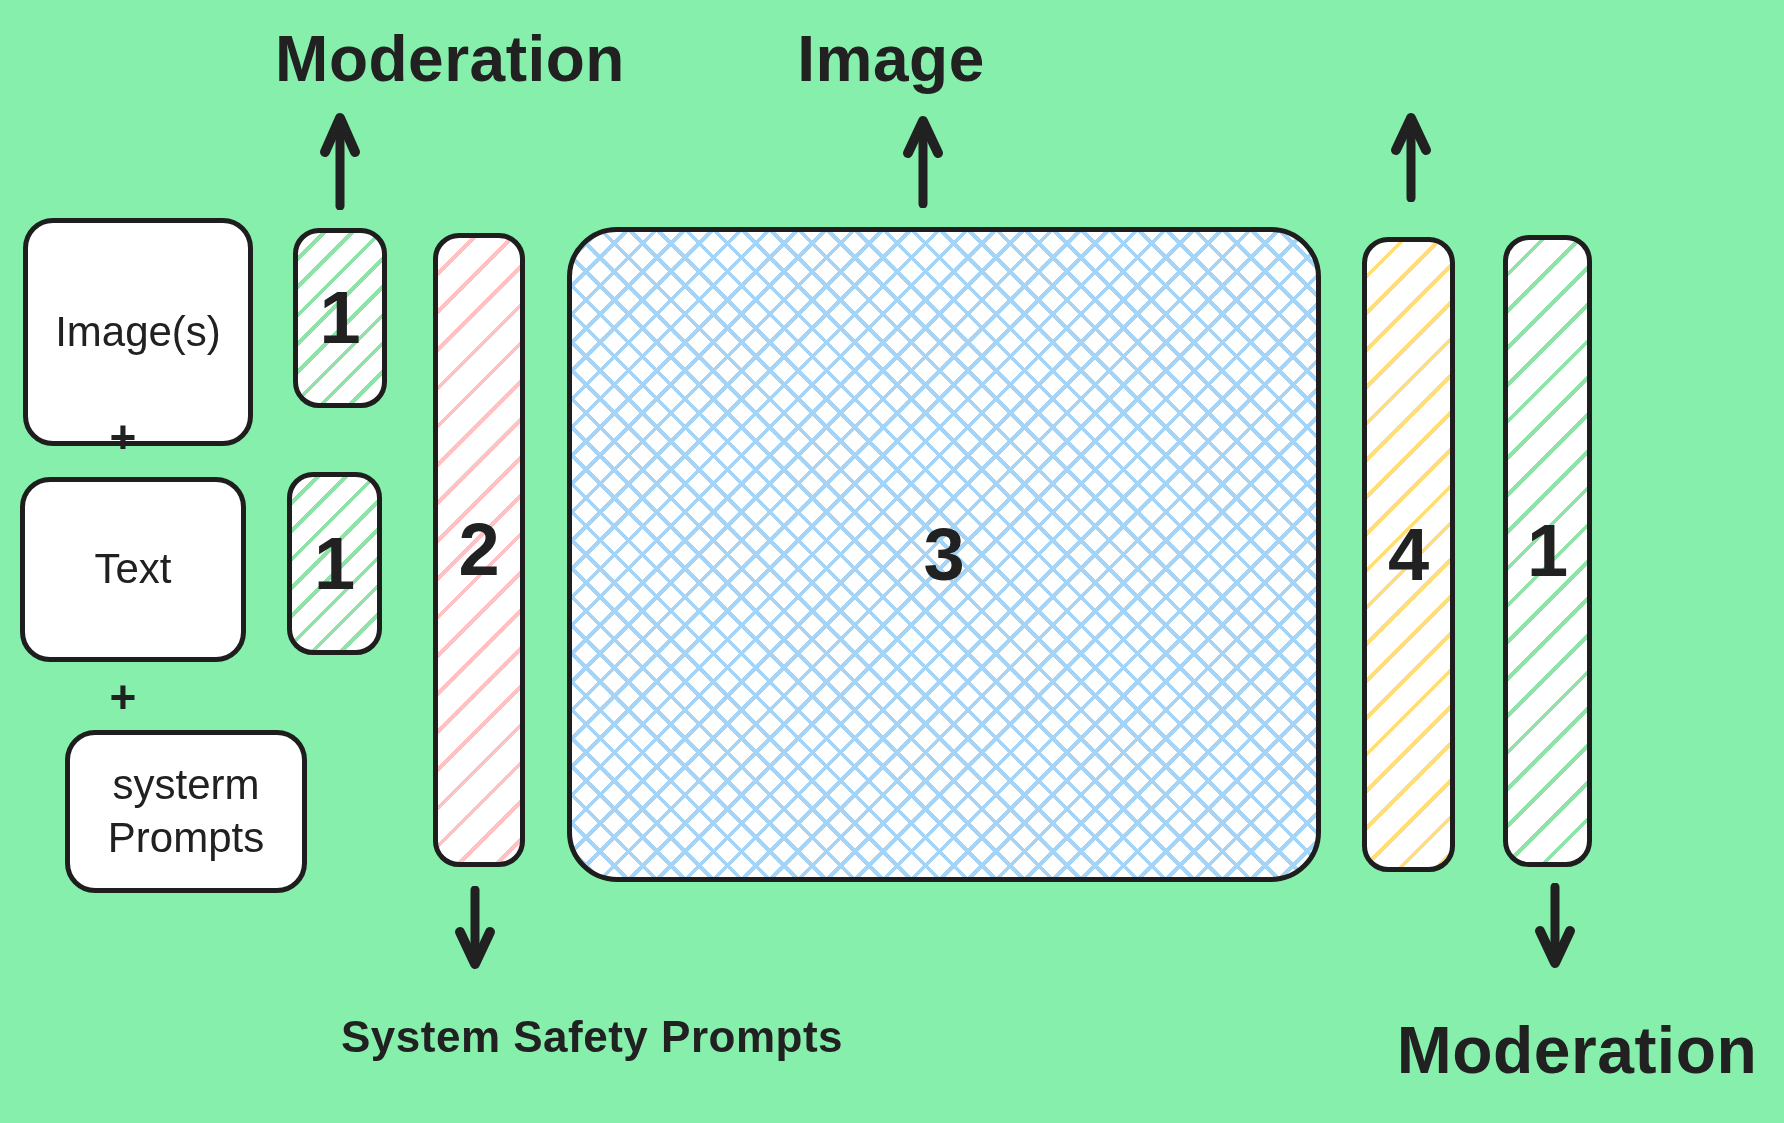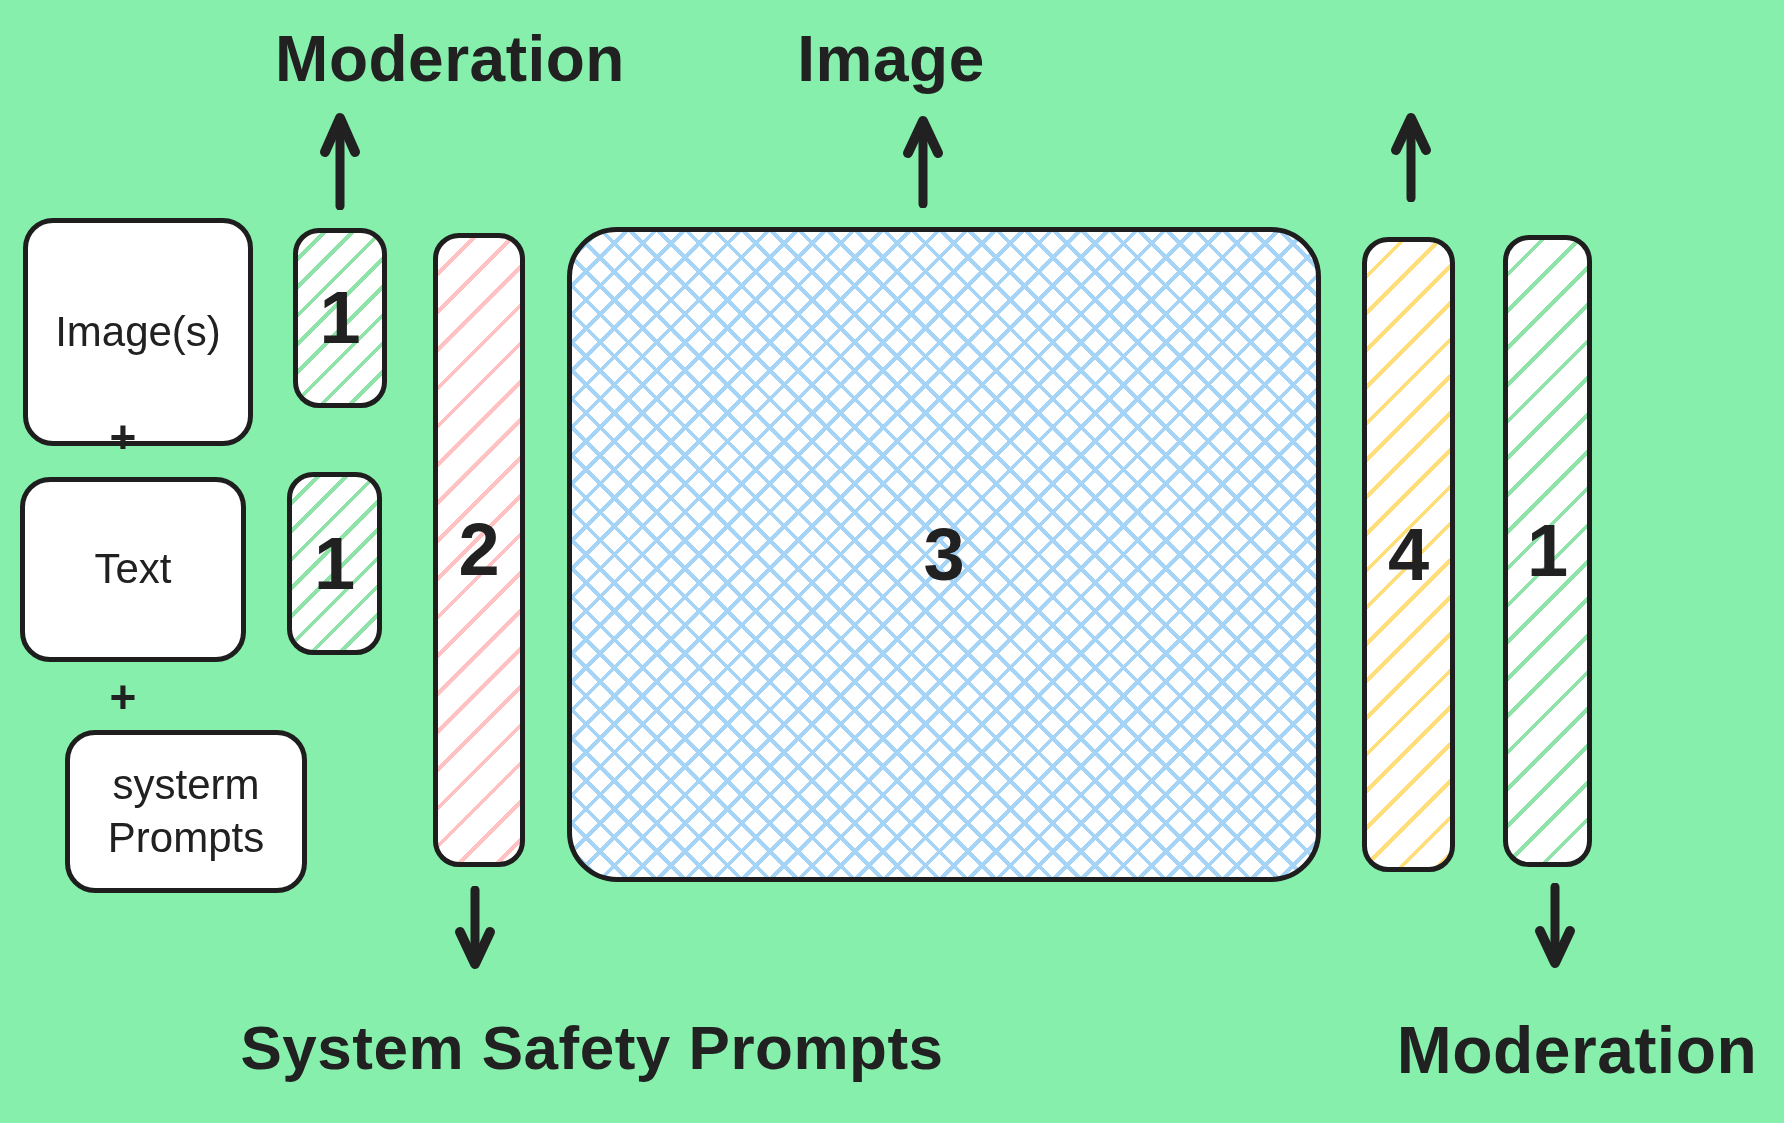--- a/index.html
+++ b/index.html
@@ -161,16 +161,16 @@
 
   <svg class="abs arrow-svg" style="left:451px; top:886px;" width="48" height="85" viewBox="0 0 48 85">
     <path d="M24 4 L24 72" stroke="#212121" stroke-width="9" stroke-linecap="round" fill="none"></path>
     <path d="M9 46 L24 78 L39 46" stroke="#212121" stroke-width="10" stroke-linecap="round" stroke-linejoin="round" fill="none"></path>
   </svg>
   <svg class="abs arrow-svg" style="left:1531px; top:883px;" width="48" height="88" viewBox="0 0 48 88">
     <path d="M24 4 L24 74" stroke="#212121" stroke-width="9" stroke-linecap="round" fill="none"></path>
     <path d="M9 48 L24 80 L39 48" stroke="#212121" stroke-width="10" stroke-linecap="round" stroke-linejoin="round" fill="none"></path>
   </svg>
 
-  <div class="abs title" style="left:192px; top:1012px; width:800px; font-size:62px;">System Safety Prompts</div>
+  <div class="abs title" style="left:192px; top:1012px; width:800px; font-size:44px;">System Safety Prompts</div>
   <div class="abs title" style="left:1377px; top:1012px; width:400px; font-size:66px;">Moderation</div>
 
 </div>
 
 </body></html>

